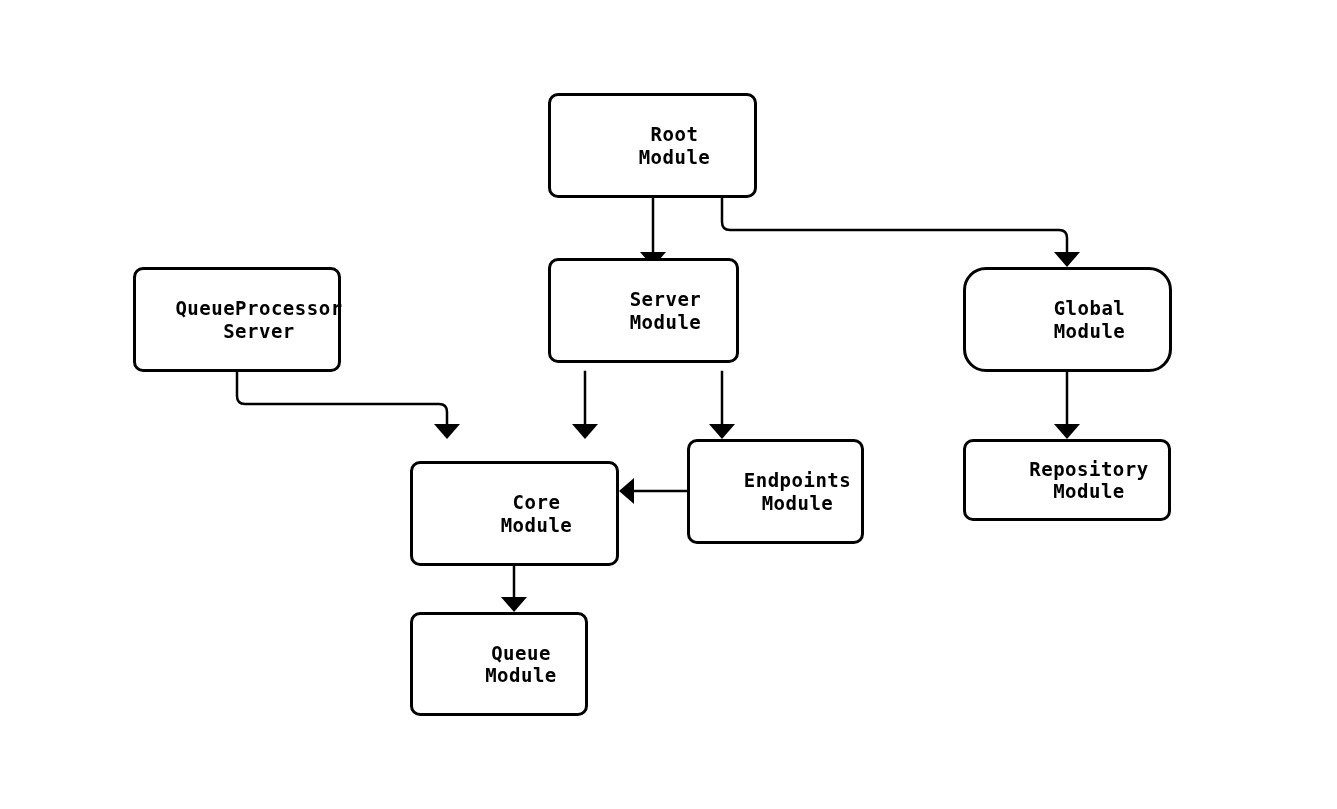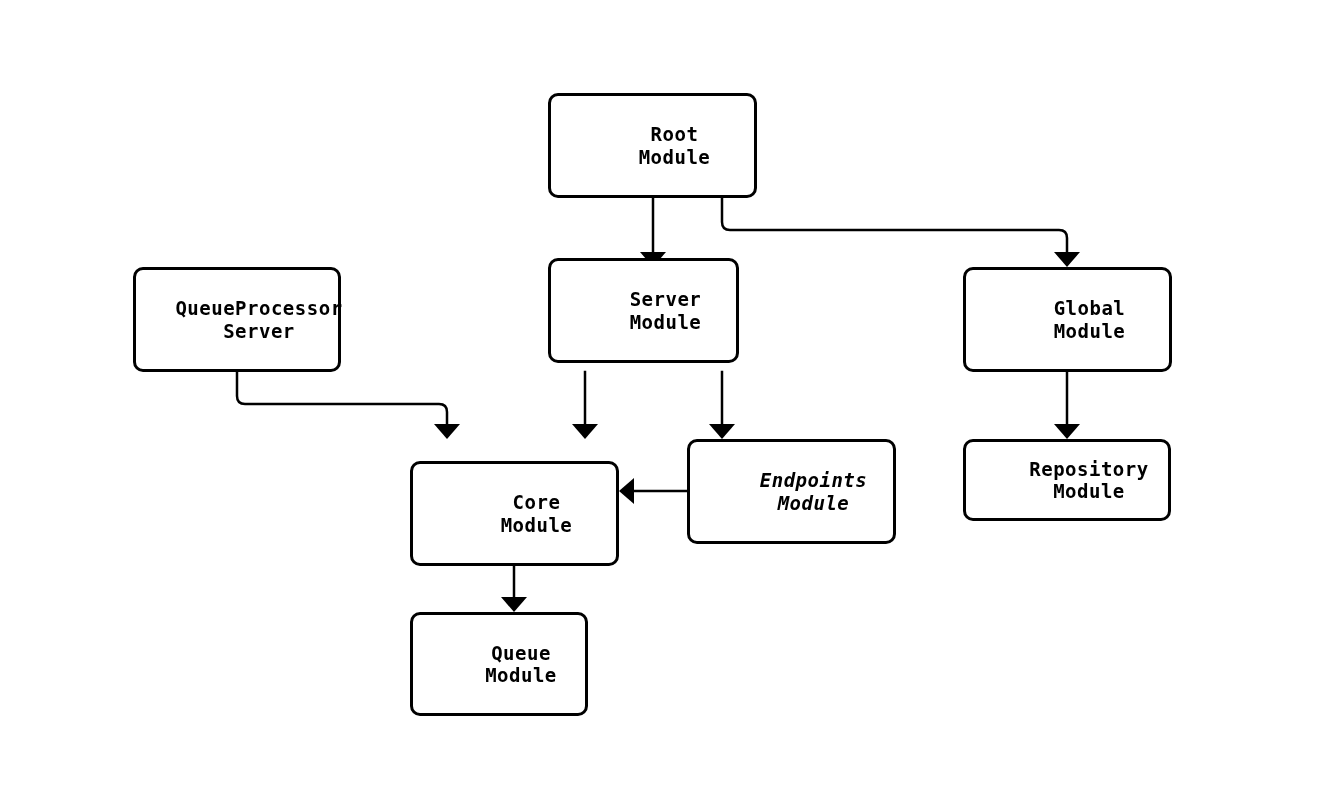--- a/index.html
+++ b/index.html
@@ -85,31 +85,31 @@
   <div class="node" style="left: 133px; top: 267px; width: 208px; height: 105px; background: rgb(255, 255, 255); border-color: rgb(0, 0, 0);">
     <span class="node-label">QueueProcessor
 Server</span>
   </div>
 
   <div class="node" style="left: 548px; top: 258px; width: 191px; height: 105px; background: rgb(255, 255, 255); border-color: rgb(0, 0, 0);">
     <span class="node-label">Server
 Module</span>
   </div>
 
-  <div class="node" style="left: 963px; top: 267px; width: 209px; height: 105px; background: rgb(255, 255, 255); border-color: rgb(0, 0, 0);">
+  <div class="node" style="left: 963px; top: 267px; width: 209px; height: 105px; background: rgb(255, 255, 255); border-color: rgb(0, 0, 0); border-radius: 23px;">
     <span class="node-label">Global
 Module</span>
   </div>
 
   <div class="node" style="left: 410px; top: 439px; width: 209px; height: 105px; background: rgb(255, 255, 255); border-color: rgb(0, 0, 0); margin-top: 22px;">
     <span class="node-label">Core
 Module</span>
   </div>
 
-  <div class="node" style="left: 687px; top: 439px; width: 209px; height: 105px; background: rgb(255, 255, 255); border-color: rgb(0, 0, 0); font-style: italic;">
+  <div class="node" style="left: 687px; top: 439px; width: 177px; height: 105px; background: rgb(255, 255, 255); border-color: rgb(0, 0, 0);">
     <span class="node-label">Endpoints
 Module</span>
   </div>
 
   <div class="node" style="left: 963px; top: 439px; width: 208px; height: 82px; background: rgb(255, 255, 255); border-color: rgb(0, 0, 0);">
     <span class="node-label">Repository
 Module</span>
   </div>
 
   <div class="node" style="left: 410px; top: 612px; width: 178px; height: 104px; background: rgb(255, 255, 255); border-color: rgb(0, 0, 0);">

